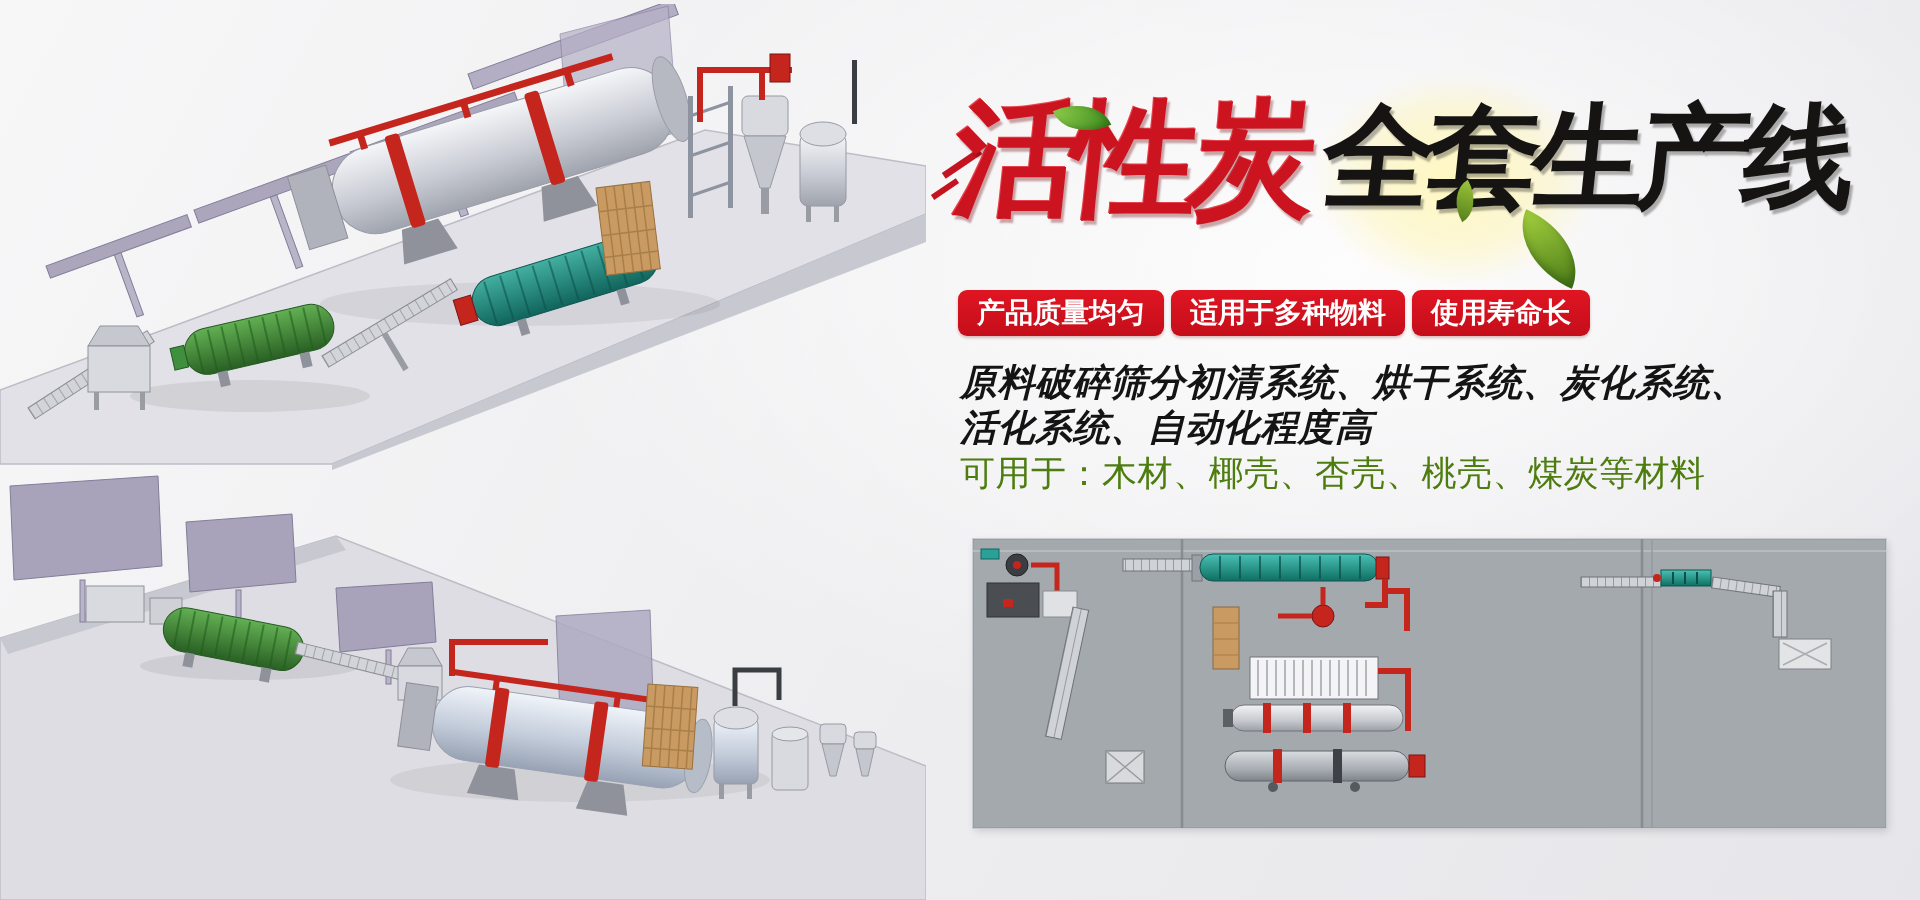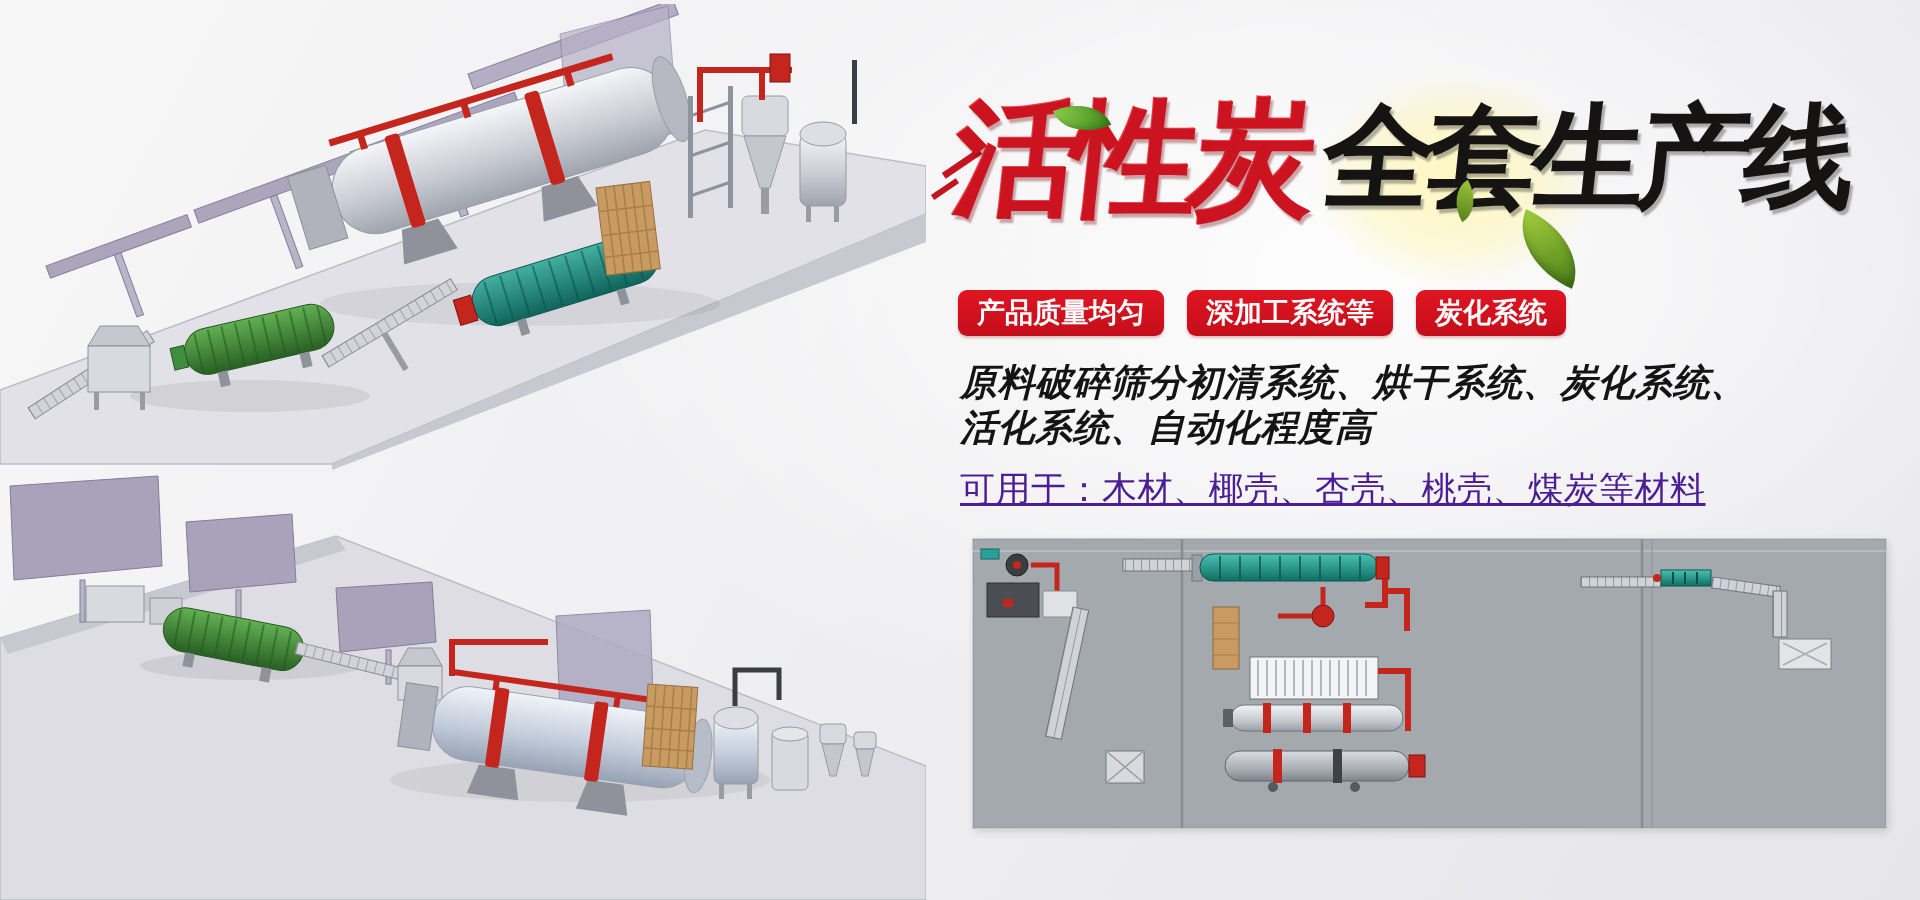--- a/index.html
+++ b/index.html
@@ -48,31 +48,31 @@
     left:1512px;top:222px;width:74px;height:54px;transform:rotate(24deg);
     background:linear-gradient(135deg,#a4cf3e,#4c7d18);
     border-radius:0 100% 0 100%;box-shadow:inset -5px -5px 8px rgba(30,70,10,.45);
   }
   .leaf.l3{
     left:1448px;top:188px;width:34px;height:26px;transform:rotate(60deg);
     background:linear-gradient(135deg,#9bc43a,#567f1c);
     border-radius:0 100% 0 100%;
   }
 
-  .badges{position:absolute;left:958px;top:290px;display:flex;gap:23px;z-index:2;align-items:center;}
+  .badges{position:absolute;left:958px;top:290px;display:flex;gap:7px;z-index:2;align-items:center;}
   .badge{
     background:linear-gradient(#e01522,#c40e1a);
     color:#ffffff;font-size:28px;font-weight:bold;
     padding:9px 19px;border-radius:9px;line-height:1;white-space:nowrap;
     box-shadow:0 2px 3px rgba(120,0,0,.25);
   }
 
   .desc{position:absolute;left:960px;top:360px;z-index:2;}
   .desc .bold-line{font-size:37px;font-weight:bold;color:#141414;line-height:1.22;letter-spacing:.5px;font-style:italic;}
-  .desc .light-line{font-size:35px;font-weight:400;color:#4c1d95;margin-top:16px;letter-spacing:.5px;text-decoration:underline;}
+  .desc .light-line{font-size:35px;font-weight:400;color:#4d7c0f;letter-spacing:.5px;}
 
   
   .schematic{
     position:absolute;left:973px;top:539px;width:913px;height:289px;z-index:2;
     box-shadow:0 0 0 1px #c9ccd0, 2px 3px 8px rgba(0,0,0,.15);
   }
   svg{display:block;}
 </style>
 </head>
 <body>
@@ -343,22 +343,22 @@
 
   <div class="title-wrap">
     <span class="title-red">活性炭</span><span class="title-black">全套生产线</span>
   </div>
   <div class="leaf l1"></div>
   <div class="leaf l3"></div>
   <div class="leaf l2"></div>
 
   <div class="badges">
     <span class="badge">产品质量均匀</span>
-    <span class="badge">深加工系统等</span>
-    <span class="badge">炭化系统</span>
+    <span class="badge">适用于多种物料</span>
+    <span class="badge">使用寿命长</span>
   </div>
 
   <div class="desc">
     <div class="bold-line">原料破碎筛分初清系统、烘干系统、炭化系统、</div>
     <div class="bold-line">活化系统、自动化程度高</div>
     <div class="light-line">可用于：木材、椰壳、杏壳、桃壳、煤炭等材料</div>
   </div>
 
   <div class="schematic">
     <svg viewBox="0 0 913 289" width="913" height="289">

